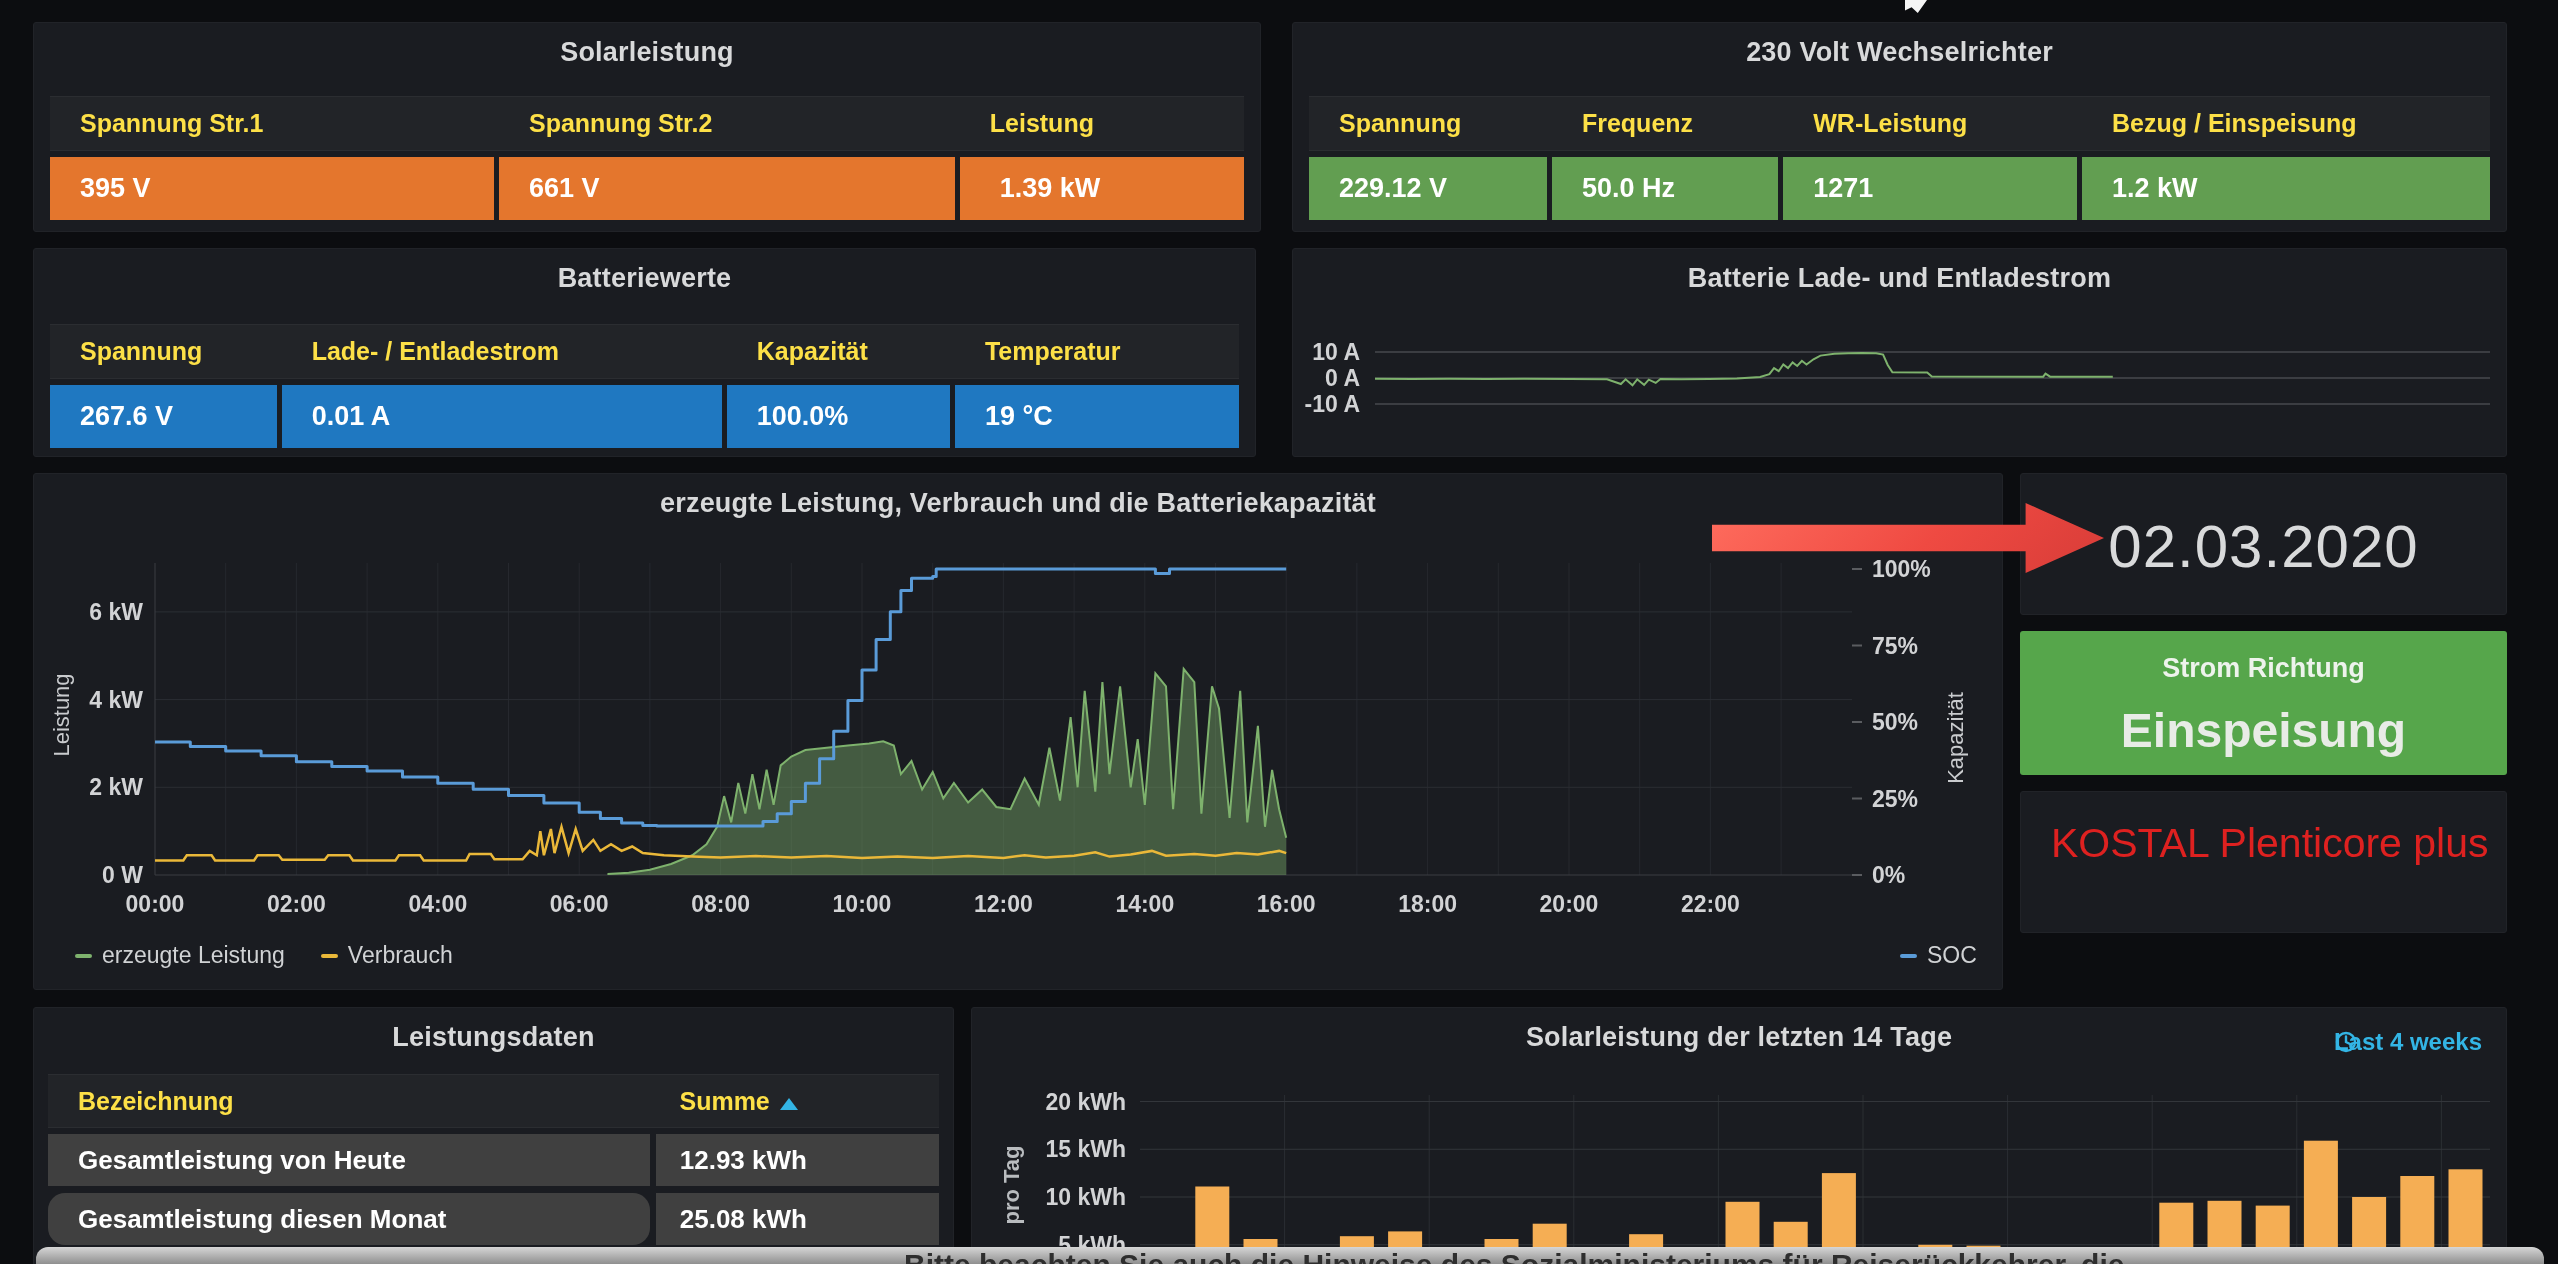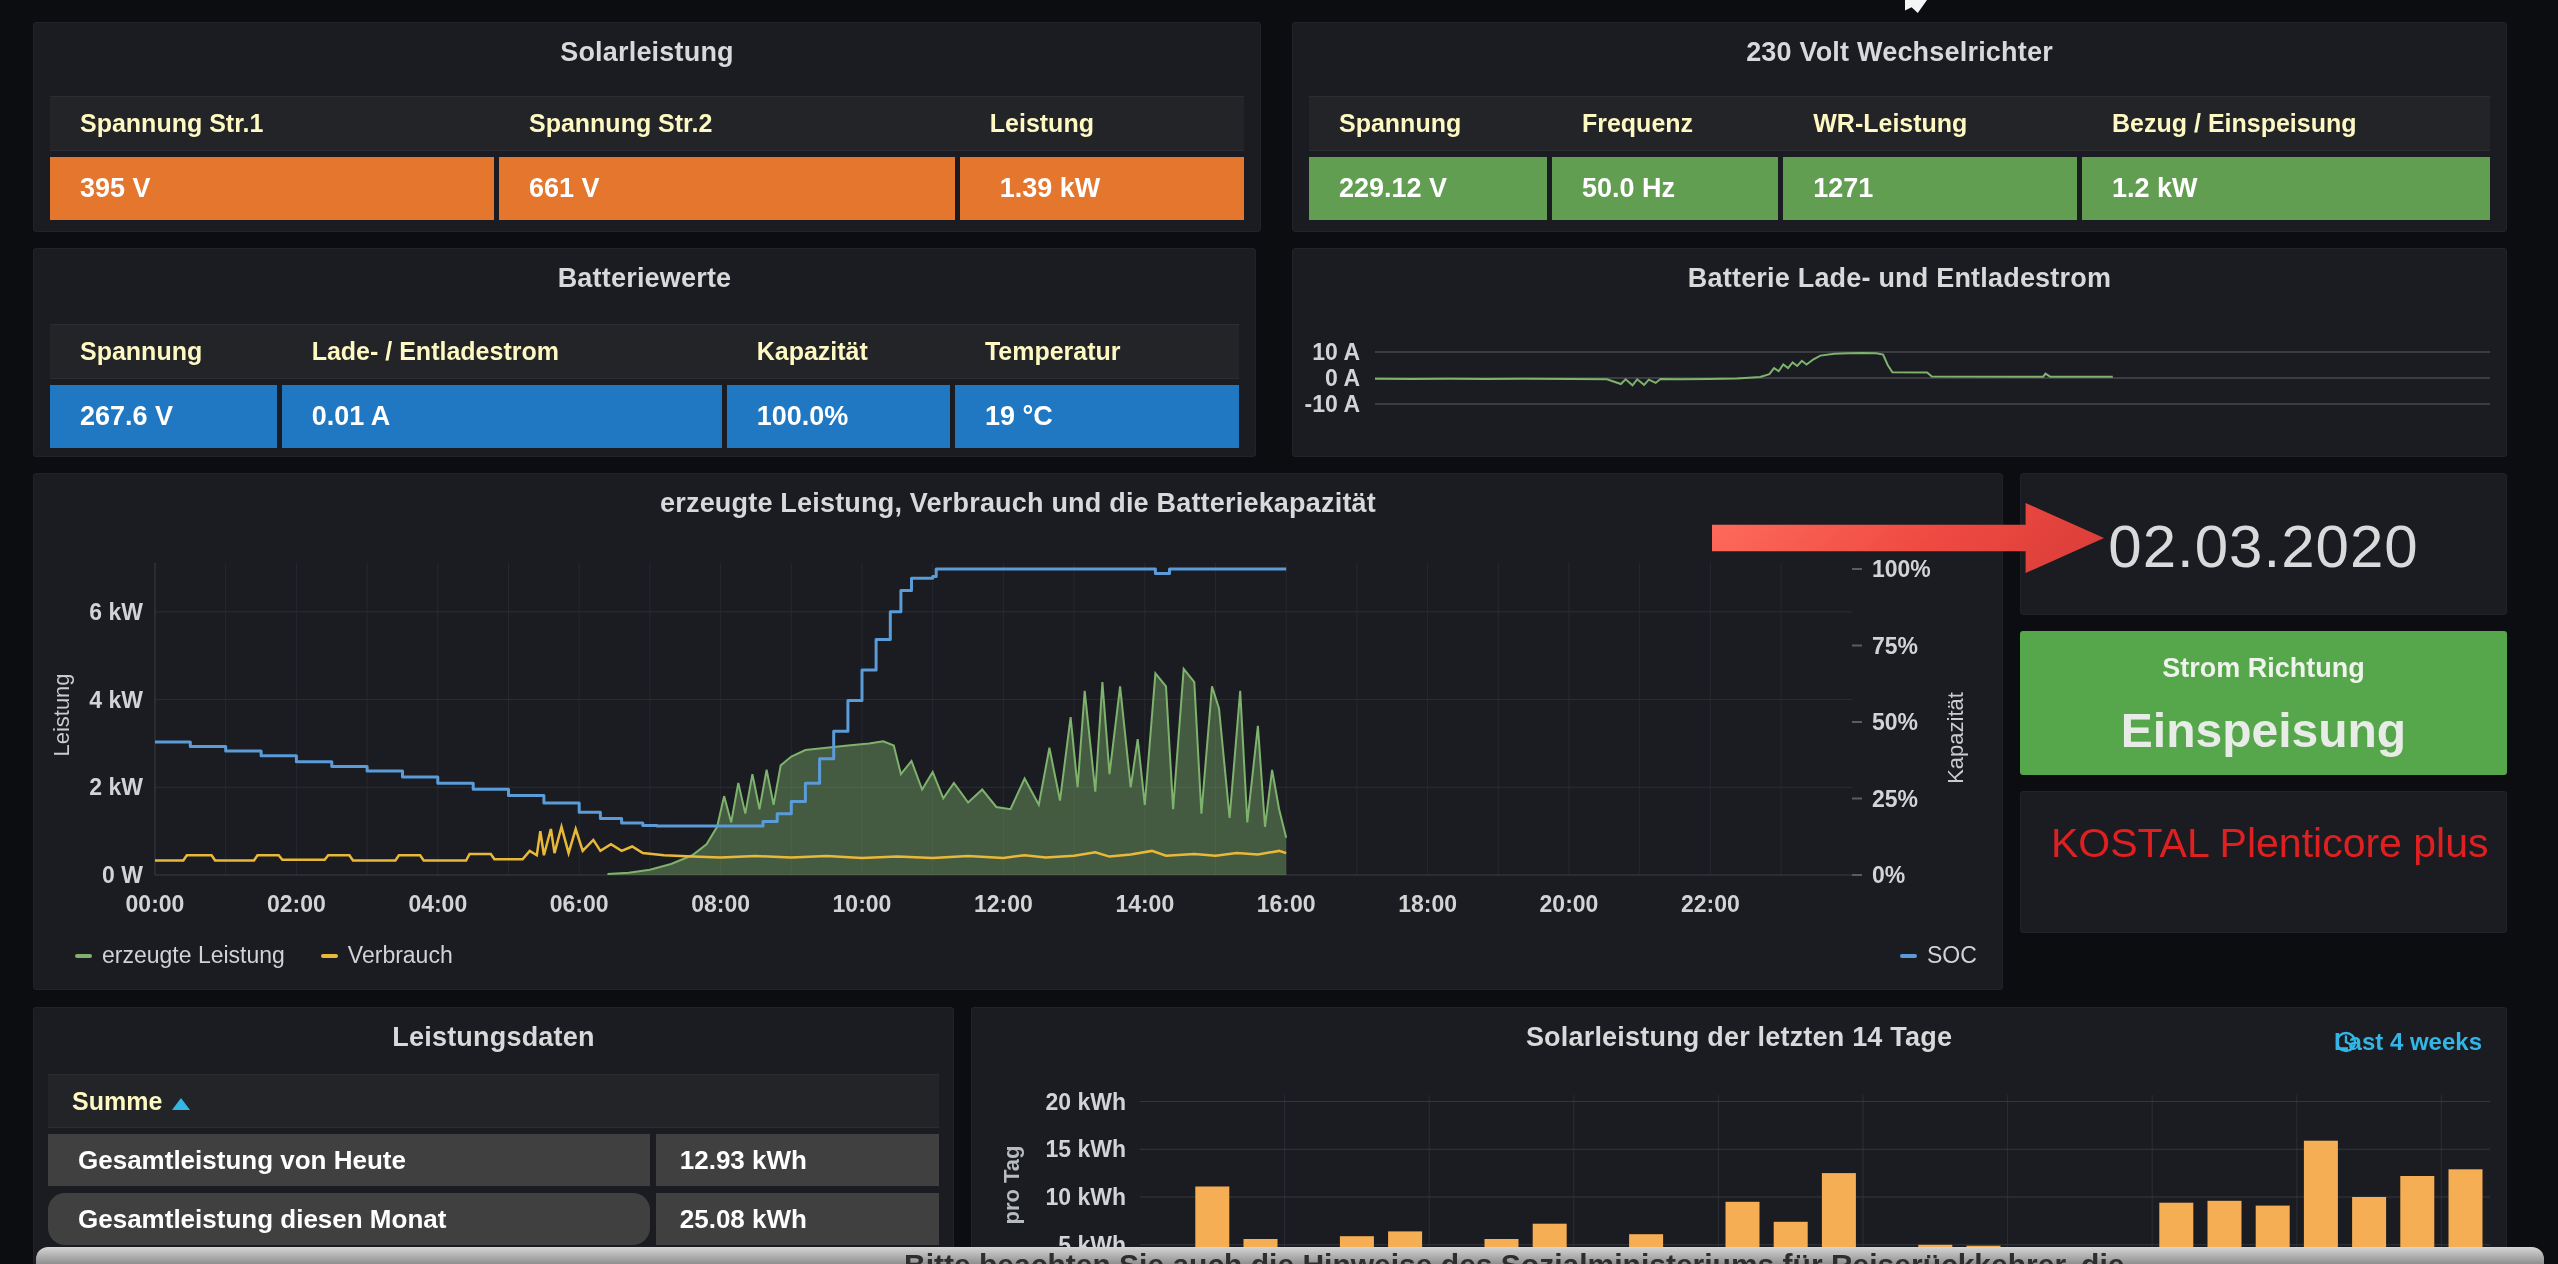--- a/index.html
+++ b/index.html
@@ -3,21 +3,21 @@
 <meta charset="utf-8">
 <style>
   html,body{margin:0;padding:0;background:#0c0d10;}
   body{width:2558px;height:1264px;overflow:hidden;font-family:"Liberation Sans",sans-serif;}
   .canvas{position:relative;width:2558px;height:1264px;background:#0c0d10;overflow:hidden;}
   .panel{position:absolute;background:#1a1c21;border:1px solid #212328;border-radius:3px;box-sizing:border-box;}
   .panel-title{position:absolute;left:0;right:0;top:14px;text-align:center;color:#d8d9da;
     font-size:27px;font-weight:bold;letter-spacing:.2px;}
   .strip{position:absolute;left:16px;right:16px;background:#222428;border-top:1px solid #2b2d31;
     border-bottom:1px solid #2b2d31;display:flex;gap:5px;align-items:center;}
-  .strip .hcell{color:#fef9c3;font-size:25px;font-weight:bold;padding-left:30px;box-sizing:border-box;white-space:nowrap;overflow:hidden;}
+  .strip .hcell{color:#fde047;font-size:25px;font-weight:bold;padding-left:30px;box-sizing:border-box;white-space:nowrap;overflow:hidden;}
   .cells{position:absolute;left:16px;right:16px;display:flex;gap:5px;}
   .cells .vcell{color:#ffffff;font-size:27px;font-weight:bold;display:flex;align-items:center;
     padding-left:30px;box-sizing:border-box;white-space:nowrap;overflow:hidden;}
   .rot{position:absolute;color:#c9cbce;font-size:22px;white-space:nowrap;
     transform:translate(-50%,-50%) rotate(-90deg);}
   .legend{position:absolute;display:flex;gap:36px;align-items:center;color:#d0d2d4;font-size:23px;}
   .legend .item{display:flex;align-items:center;gap:10px;}
   .dash{width:17px;height:4px;border-radius:2px;display:inline-block;}
   svg{position:absolute;}
   svg text{font-family:"Liberation Sans",sans-serif;}
@@ -199,20 +199,21 @@
     <div class="dir-value">Einspeisung</div>
   </div>
 
   <div class="panel" style="left:2020px;top:791px;width:487px;height:142px;">
     <div class="kostal">KOSTAL Plenticore plus</div>
   </div>
 
   <div class="panel" style="left:33px;top:1007px;width:921px;height:280px;">
     <div class="panel-title">Leistungsdaten</div>
     <div class="strip" style="top:66px;height:52px;left:14px;right:14px;">
+      <div class="hcell" style="flex-basis:68%;">Bezeichnung</div>
       <div class="hcell" style="flex-basis:32%;padding-left:24px;">
         <span>Summe</span><span class="sort-tri"></span>
       </div>
     </div>
     <div class="trows" style="top:126px;" id="energy-rows">
         <div class="trow">
           <div class="tcell" style="flex-basis: 68%;">Gesamtleistung von Heute</div>
           <div class="tcell" style="flex-basis: 32%; padding-left: 24px;">12.93 kWh</div>
         </div>
         <div class="trow">

